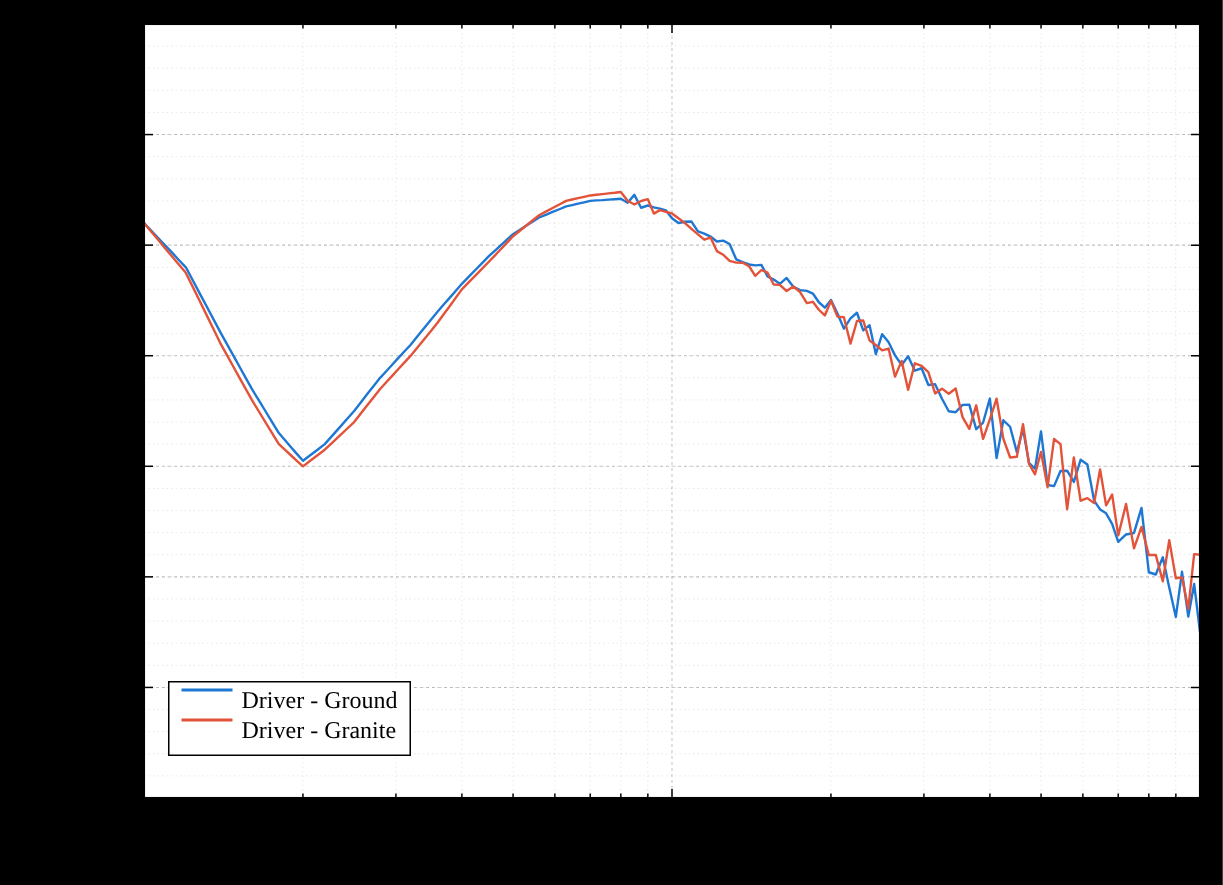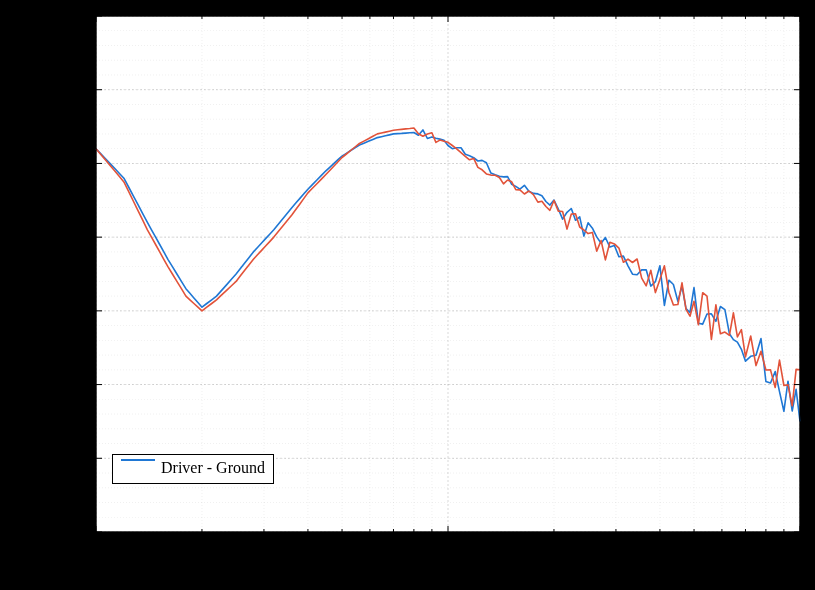--- a/index.html
+++ b/index.html
@@ -134,13 +134,17 @@
     <line x1="783.8933633226424" x2="783.8933633226424" y1="16" y2="19" stroke="#000" stroke-width="1"></line>
     <line x1="800" x2="800" y1="532" y2="526" stroke="#000" stroke-width="1"></line>
     <line x1="800" x2="800" y1="16" y2="22" stroke="#000" stroke-width="1"></line>
   </svg>
 
 <div class="legend-box" style="left:112px;top:454px">
   <div class="legend-row">
     <div class="legend-swatch" style="background:#1f77d4"></div>
     <span class="legend-label">Driver - Ground</span>
   </div>
+  <div class="legend-row">
+    <div class="legend-swatch" style="background:#e2533a"></div>
+    <span class="legend-label">Driver - Granite</span>
+  </div>
 </div>
 
 </body></html>

